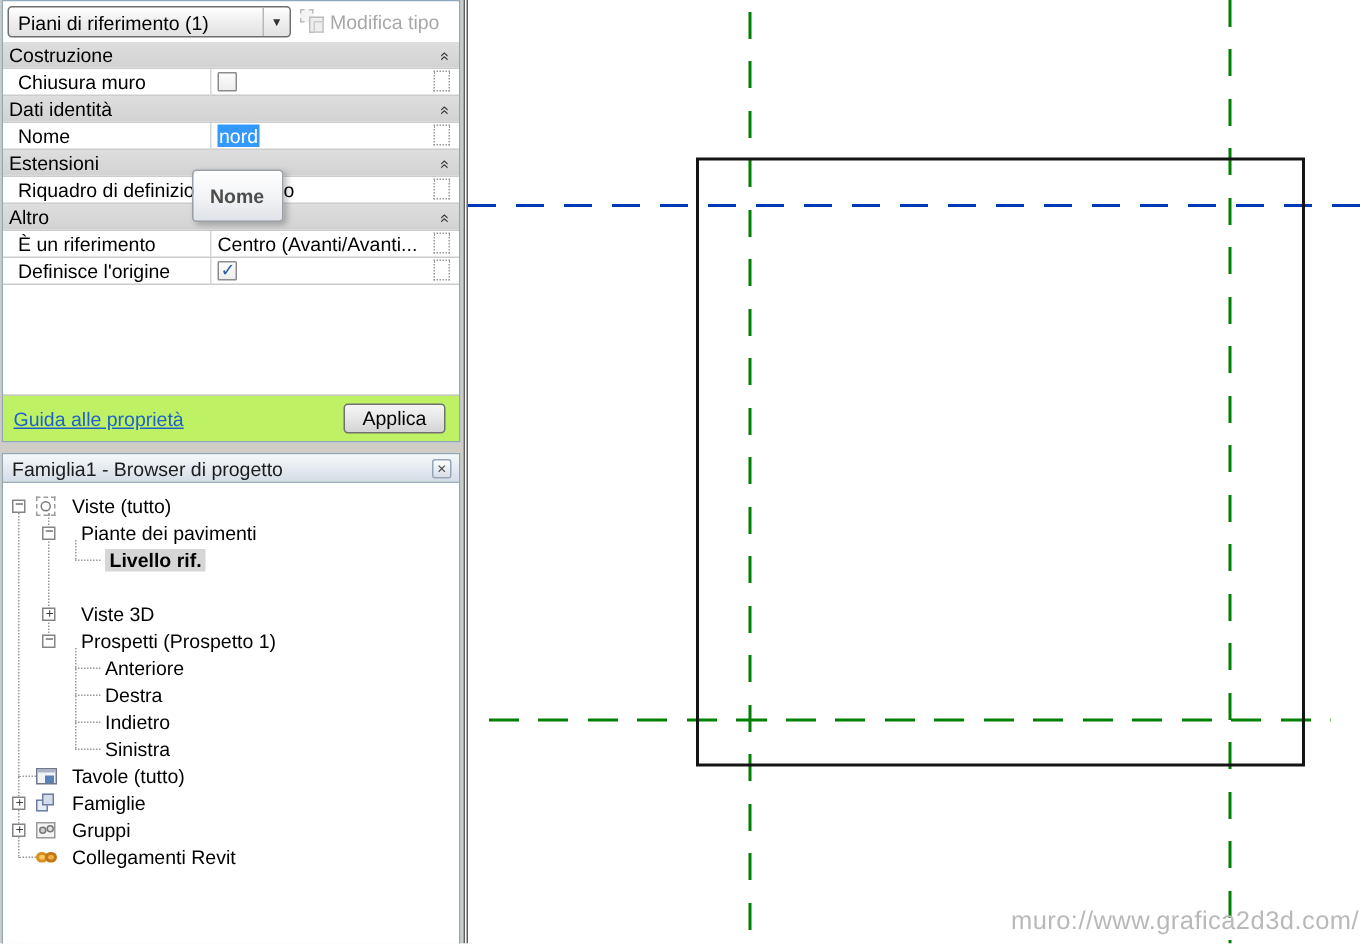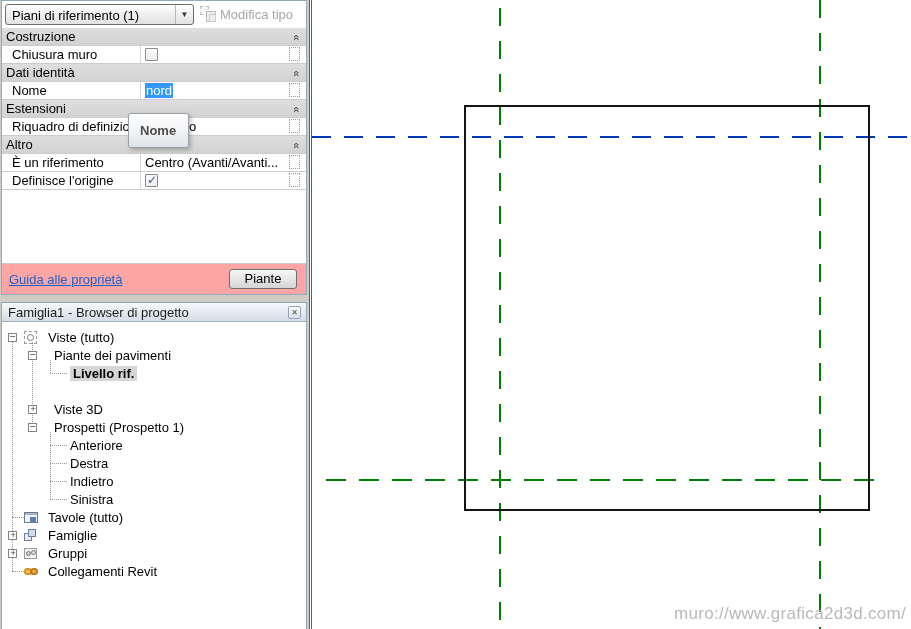--- a/index.html
+++ b/index.html
@@ -47,21 +47,21 @@
 
   
   .tooltip { position: absolute; left: 126px; top: 112px; width: 61px; height: 35px; z-index: 30;
              border: 1px solid #9aa0a8; border-radius: 3px;
              background: linear-gradient(#ffffff, #f2f3f5 55%, #dfe2e7);
              box-shadow: 2px 2px 4px rgba(0,0,0,0.25);
              font-size: 13px; font-weight: bold; color: #4d4d4d; }
   .tooltip span { position: absolute; left: 11px; top: 9px; }
 
   
-  .props-footer { position: absolute; left: 0; right: 0; bottom: 0; height: 31px; background: #fca5a5; border-top: 1px solid #c9c9c9; padding-left: 32px; }
+  .props-footer { position: absolute; left: 0; right: 0; bottom: 0; height: 31px; background: #bef264; border-top: 1px solid #c9c9c9; padding-left: 32px; }
   .help-link { position: absolute; left: 7px; top: 8px; font-size: 13px; color: #1e62c8; text-decoration: underline; white-space: nowrap; cursor: pointer; }
   .apply-btn { position: absolute; right: 9px; top: 5px; width: 68px; height: 20px;
                border: 1px solid #707070; border-radius: 3px;
                background: linear-gradient(#f5f5f5,#e8e8e8 45%,#d4d4d4);
                font-size: 13px; color:#000; text-align: center; line-height: 18px; }
 
   
   .b-title { position: absolute; left: 0; top: 0; right: 0; height: 19px;
              background: linear-gradient(#f6f8fa, #d5dde6); border-bottom: 1px solid #9fb0c0;
              font-size: 13px; color: #1c1c1c; }
@@ -180,21 +180,21 @@
           <span class="mini"></span>
         </div>
       </div>
 
       <div class="tooltip">
         <span>Nome</span>
       </div>
 
       <div class="props-footer">
         <span class="help-link">Guida alle proprietà</span>
-        <span class="apply-btn">Piante</span>
+        <span class="apply-btn">Applica</span>
       </div>
     </div>
 
     <div class="panel browser-panel">
       <div class="b-title">
         <span class="b-title-text">Famiglia1 - Browser di progetto</span>
         <span class="b-close">✕</span>
       </div>
 
       <div class="tree">

